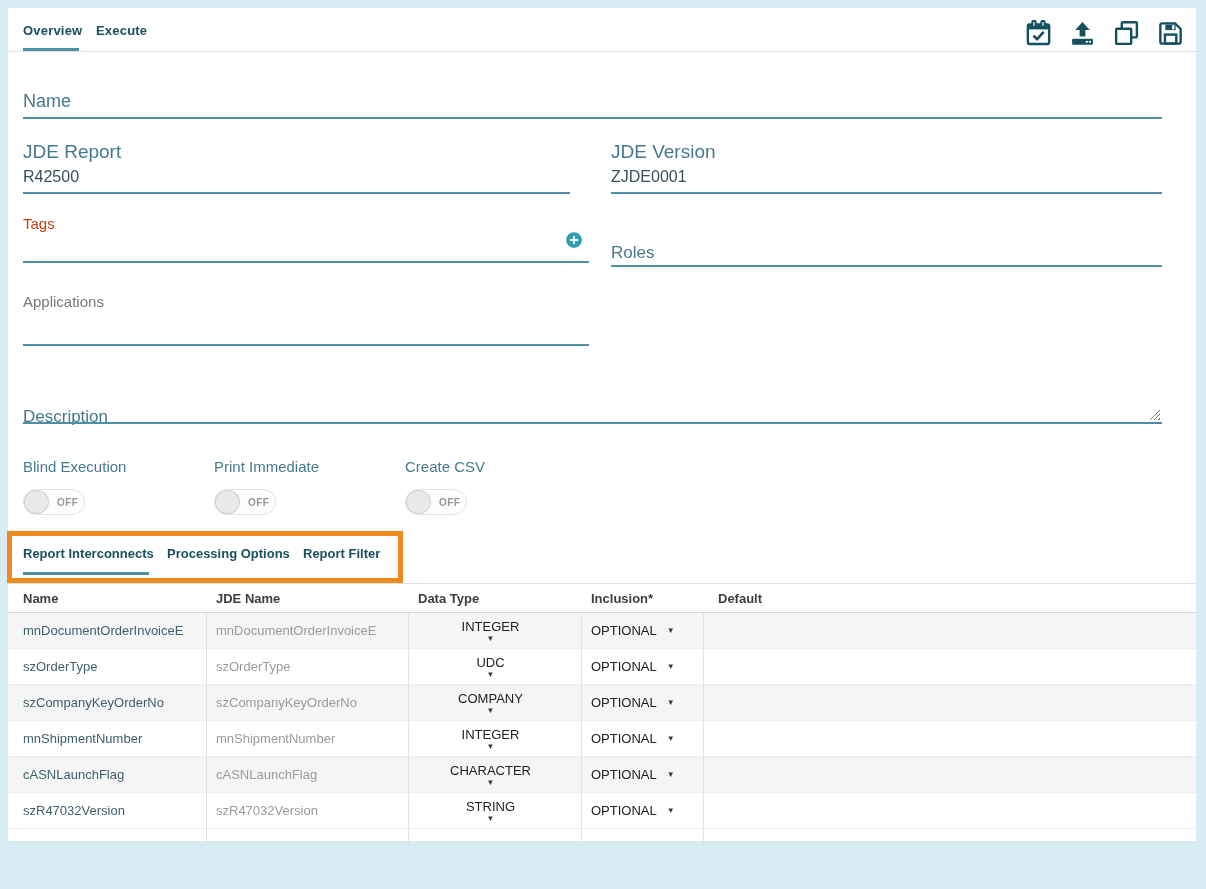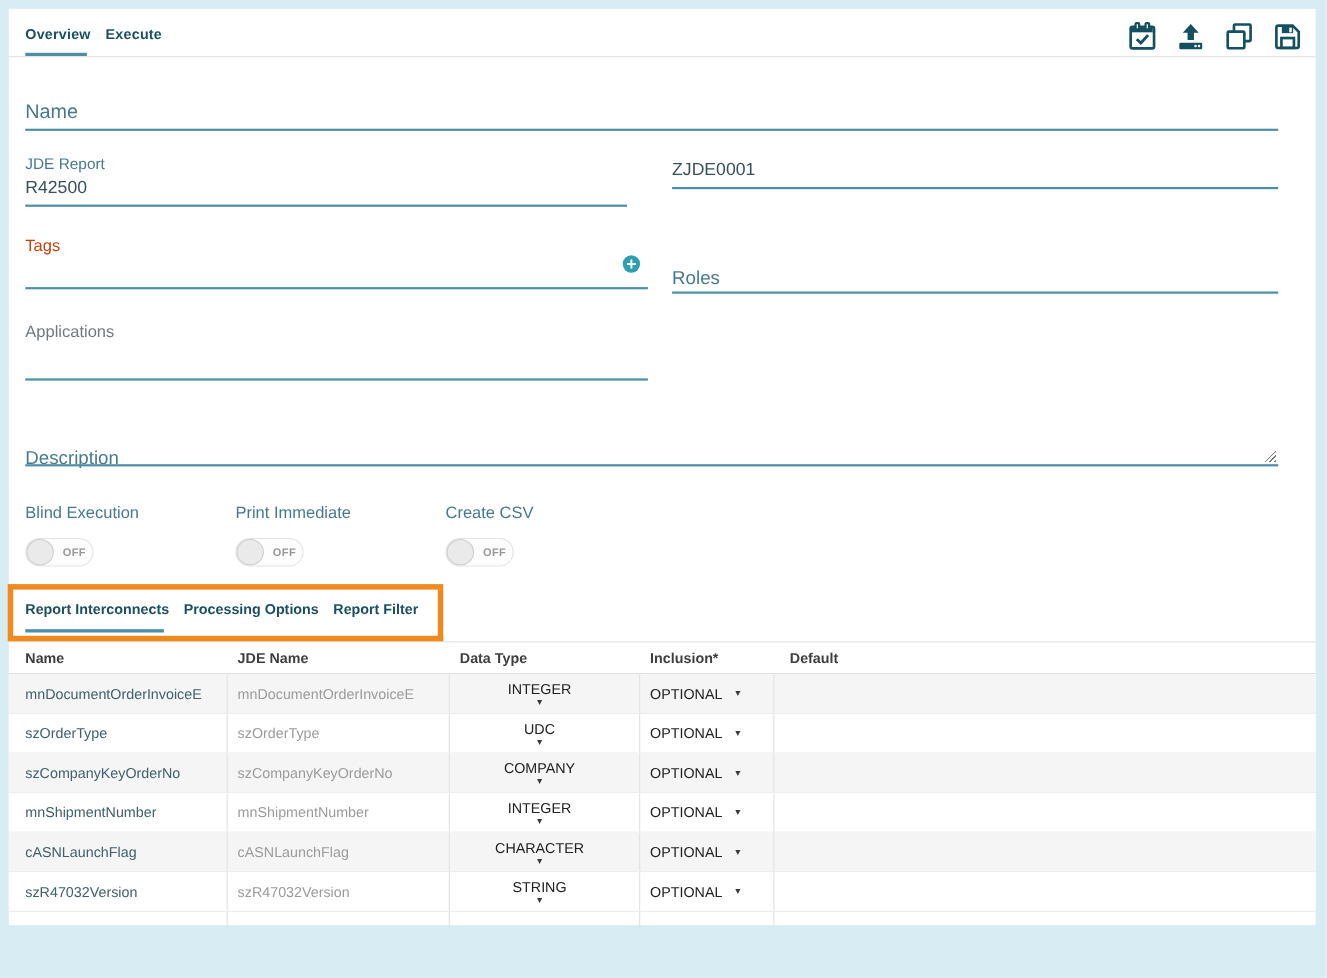--- a/index.html
+++ b/index.html
@@ -29,21 +29,21 @@
   
   .field-label-lg { font-size:18px; color:#46798f; }
   .field-label-md { font-size:17px; color:#46798f; }
   .field-label-sm { font-size:15px; color:#46798f; }
   .underline { position:absolute; height:2px; background:#4d8fa6; }
 
   .name-label { position:absolute; left:15px; top:83px; }
   .name-underline { left:15px; top:109px; width:1139px; }
 
   .fgroup { position:absolute; }
-  .fgroup .small-label { font-size:14px; color:#46798f; }
+  .fgroup .small-label { font-size:19px; color:#46798f; }
   .fgroup .fvalue { font-size:16px; color:#37505c; margin-top:5px; }
   .fgroup .fline { margin-top:6px; height:2px; background:#4d8fa6; }
   .g-jde-report  { left:15px;  top:133px; width:547px; }
   .g-jde-version { left:603px; top:133px; width:551px; }
 
   .tags-label { position:absolute; left:15px; top:207px; font-size:15px; color:#c2410c; }
   .tags-underline { left:15px; top:253px; width:566px; }
   .plus-btn { position:absolute; left:557px; top:223px; width:18px; height:18px; cursor:pointer; }
 
   .roles-label { position:absolute; left:603px; top:235px; }
@@ -146,20 +146,21 @@
 
   <div class="field-label-lg name-label">Name</div>
   <div class="underline name-underline"></div>
 
   <div class="fgroup g-jde-report">
     <div class="small-label">JDE Report</div>
     <div class="fvalue">R42500</div>
     <div class="fline"></div>
   </div>
   <div class="fgroup g-jde-version">
+    <div class="small-label">JDE Version</div>
     <div class="fvalue">ZJDE0001</div>
     <div class="fline"></div>
   </div>
 
   <div class="tags-label">Tags</div>
   <span class="plus-btn">
     <svg viewBox="0 0 24 24">
       <circle cx="12" cy="12" r="10.5" fill="#2d9fb0"></circle>
       <path d="M12 6.6 V17.4 M6.6 12 H17.4" stroke="#fff" stroke-width="2.4"></path>
     </svg>

